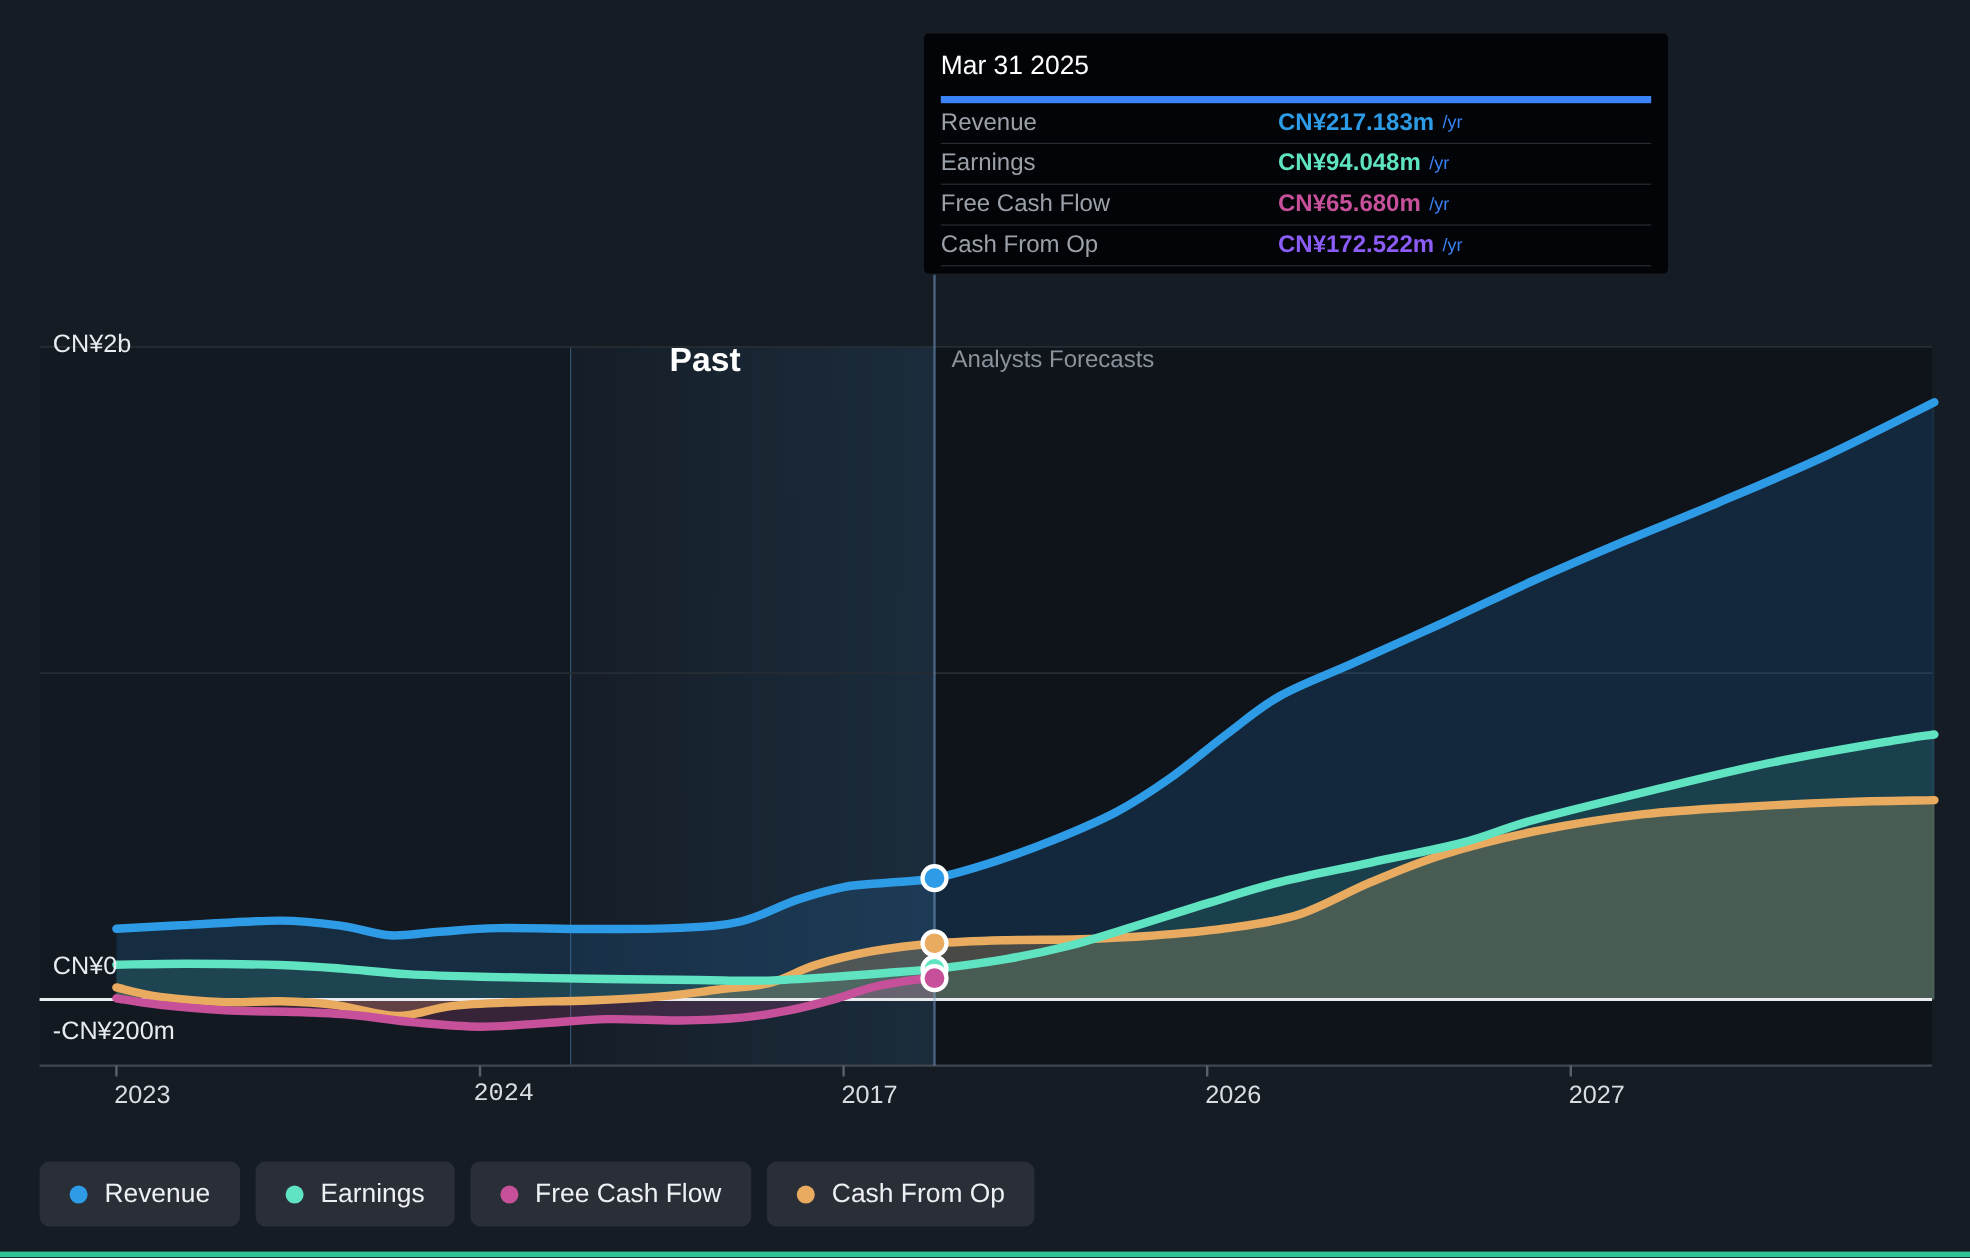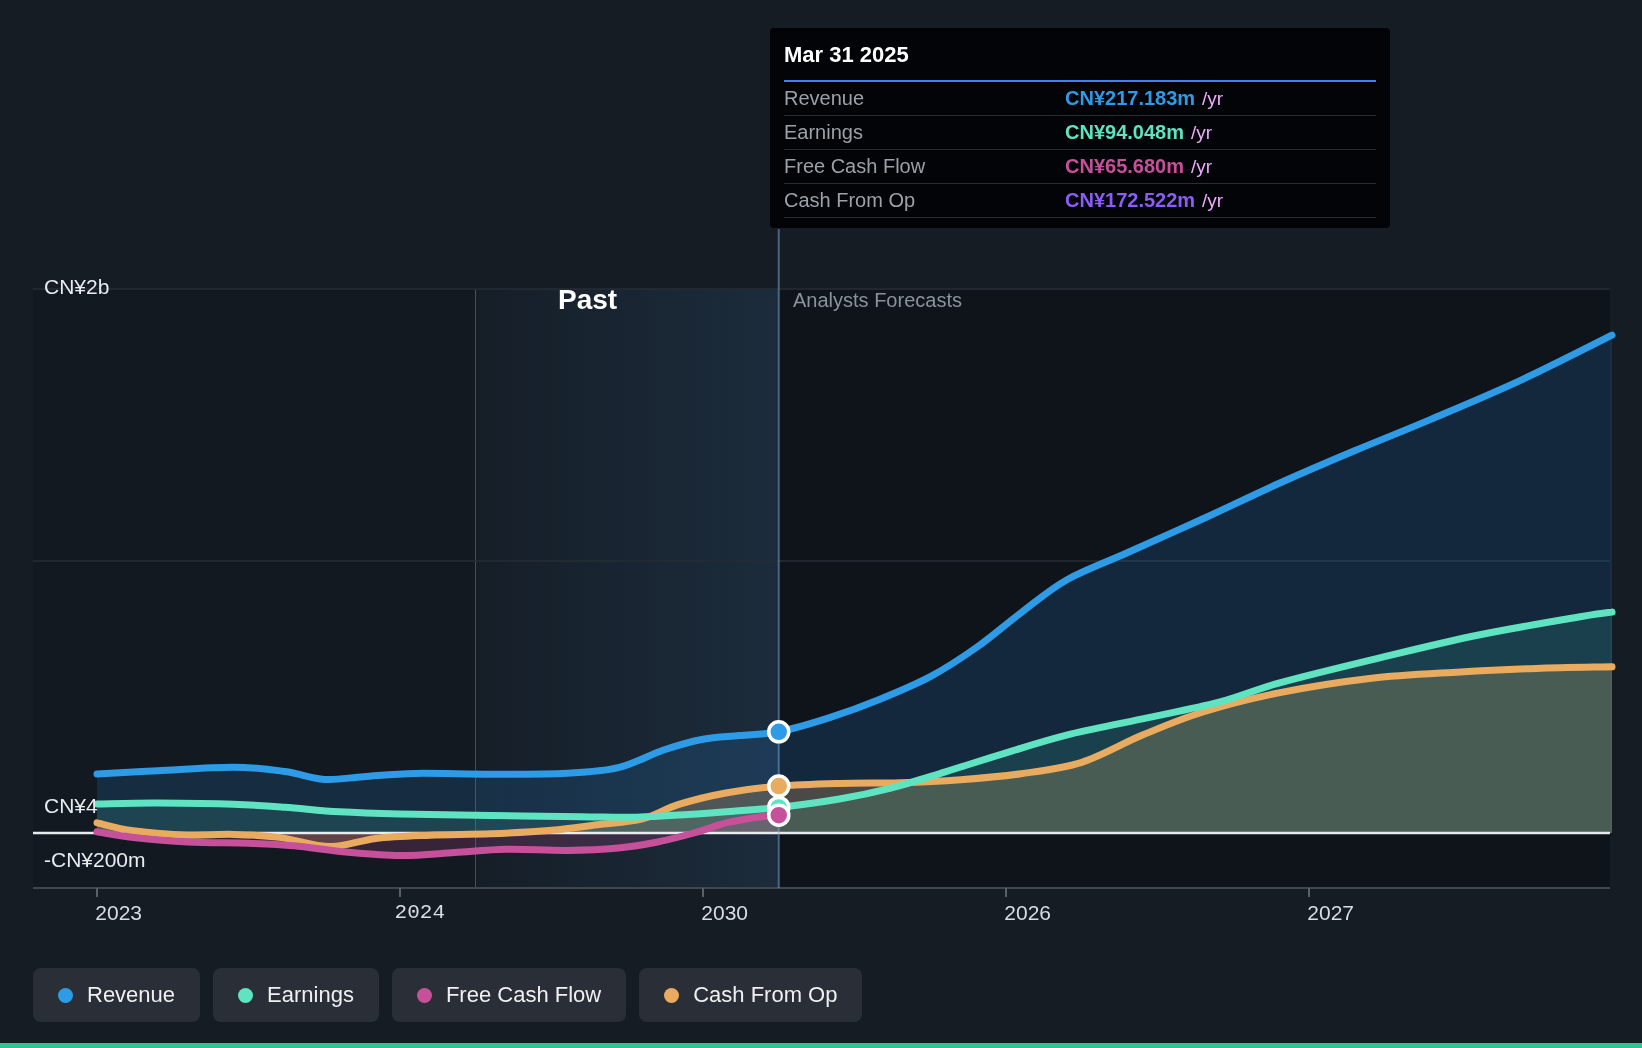--- a/index.html
+++ b/index.html
@@ -16,26 +16,26 @@
   
   .ylab{left:44px;height:26px;line-height:26px;font-size:21px;color:#e8ebef;}
   .xlab{top:900px;width:90px;margin-left:-45px;text-align:right;height:26px;line-height:26px;
         font-size:21px;color:#d9dde2;}
   #past-label{left:558px;top:288px;width:200px;text-align:left;font-size:28px;line-height:24px;
         color:#ffffff;font-weight:700;}
   #forecast-label{left:793px;top:288px;font-size:20px;line-height:24px;color:#8b929b;}
   
   #tooltip{left:770px;top:28px;width:620px;height:200px;background:#020407;border-radius:4px;
            padding:0 14px;box-sizing:border-box;}
-  #tooltip .tt-title{height:52px;line-height:54px;font-size:22px;font-weight:700;color:#ffffff;
-           border-bottom:2px solid #3b82f6;}
+  #tooltip .tt-title{height:52px;line-height:54px;font-size:22px;font-weight:400;color:#ffffff;
+           border-bottom:6px solid #3b82f6;}
   .tt-row{display:flex;align-items:center;height:33px;border-bottom:1px solid #292c31;}
   .tt-row .tt-label{flex:0 0 281px;font-size:20px;color:#9ba1a9;}
   .tt-row .tt-value{font-size:20px;font-weight:700;}
-  .tt-row .tt-unit{font-size:19px;color:#f0abfc;margin-left:7px;}
+  .tt-row .tt-unit{font-size:15px;color:#3b82f6;margin-left:7px;}
   
   #legend{left:33px;top:968px;display:flex;gap:13px;}
   .pill{display:flex;align-items:center;gap:14px;height:54px;padding:0 25px;background:#2a2f37;
         border-radius:8px;font-size:22px;color:#eef0f3;cursor:pointer;}
   .dot{width:15px;height:15px;border-radius:50%;}
   #bottom-bar{left:0;bottom:0;width:100%;height:5px;}
 </style>
 </head>
 <body>
 
@@ -64,26 +64,26 @@
       <path d="M97 822.9 C103.1 824.2 118.3 828.8 133.4 830.8 C148.6 832.8 171.2 834.6 187.9 835.2 C204.6 835.8 218.3 834.0 233.4 834.4 C248.6 834.8 262.7 835.4 278.8 837.4 C294.9 839.4 314.1 846.4 330.3 846.6 C346.5 846.8 359.1 840.3 375.8 838.4 C392.5 836.5 411.1 836.0 430.3 835.2 C449.5 834.4 470.7 834.6 490.9 833.8 C511.1 833.0 533.8 831.8 551.5 830.3 C569.2 828.8 581.9 826.7 597.0 824.8 C612.1 822.9 628.8 822.3 642.4 818.9 C656.0 815.5 664.7 808.8 678.8 804.4 C692.9 800.0 710.5 795.7 727.2 792.7 C743.9 789.7 760.1 787.7 778.8 786.2 C797.5 784.7 819.2 784.1 839.4 783.5 C859.6 782.9 879.8 783.3 900.0 782.7 C920.2 782.1 940.3 781.2 960.5 779.7 C980.7 778.2 1000.9 776.6 1021.1 773.7 C1041.3 770.8 1061.6 768.7 1081.8 762.3 C1102.0 755.9 1122.2 743.5 1142.4 735.1 C1162.6 726.7 1180.3 719.0 1203.0 712.0 C1225.7 705.0 1250.9 698.5 1278.7 692.9 C1306.5 687.3 1339.3 682.0 1369.6 678.5 C1399.9 675.0 1432.7 673.7 1460.5 672.0 C1488.3 670.3 1511.0 669.3 1536.3 668.4 C1561.5 667.5 1599.4 667.1 1612.0 666.8" fill="none" stroke="#e9ab5f" stroke-width="7" stroke-linecap="round" stroke-linejoin="round"></path>
       <path d="M97 803.9 C107.1 803.8 134.9 803.0 157.6 803.1 C180.3 803.2 212.2 803.5 233.4 804.2 C254.6 804.9 267.2 805.9 284.9 807.2 C302.6 808.5 320.2 810.7 339.4 811.8 C358.6 812.9 374.8 813.4 400.0 814.0 C425.3 814.6 460.6 815.1 490.9 815.6 C521.2 816.1 557.6 816.4 581.8 816.7 C606.0 817.0 618.6 817.6 636.3 817.2 C654.0 816.8 671.7 815.5 687.9 814.5 C704.1 813.5 718.1 812.4 733.3 811.2 C748.4 810.0 761.1 809.4 778.8 807.4 C796.5 805.4 820.7 802.2 839.4 799.0 C858.1 795.8 873.2 792.6 890.9 788.1 C908.6 783.6 926.2 777.7 945.4 771.8 C964.6 765.9 985.8 758.9 1006.0 752.8 C1026.2 746.7 1043.9 740.8 1066.6 735.1 C1089.3 729.4 1117.2 724.3 1142.4 718.8 C1167.7 713.3 1195.4 708.3 1218.1 702.4 C1240.8 696.5 1251.9 690.5 1278.7 683.1 C1305.5 675.7 1345.4 666.1 1378.7 658.1 C1412.0 650.1 1444.9 641.9 1478.7 635.0 C1512.5 628.1 1559.5 620.3 1581.7 616.5 C1603.9 612.7 1607.0 612.8 1612.0 612.1" fill="none" stroke="#5fe3c0" stroke-width="7" stroke-linecap="round" stroke-linejoin="round"></path>
       <path d="M97 831.9 C103.1 832.8 118.3 835.7 133.4 837.4 C148.6 839.1 168.7 841.0 187.9 842.0 C207.1 843.0 230.8 842.7 248.5 843.3 C266.2 843.9 277.8 844.3 294.0 845.8 C310.2 847.3 327.8 850.4 345.5 852.0 C363.2 853.6 381.8 855.5 400.0 855.6 C418.2 855.7 436.8 853.7 454.5 852.6 C472.2 851.5 487.3 849.7 506.0 849.3 C524.7 848.9 547.9 850.6 566.6 850.4 C585.3 850.2 603.1 849.4 618.2 848.0 C633.4 846.6 644.9 844.5 657.5 842.0 C670.1 839.5 682.3 836.2 693.9 833.0 C705.5 829.8 716.6 825.3 727.2 822.7 C737.8 820.1 748.9 818.5 757.5 817.2 C766.1 815.9 775.3 815.4 778.8 815.0" fill="none" stroke="#c6509a" stroke-width="7" stroke-linecap="round" stroke-linejoin="round"></path>
       <circle cx="778.75" cy="731.8219839999999" r="10" fill="#2e9be6" stroke="#ffffff" stroke-width="3.5"></circle>
       <circle cx="778.75" cy="786.074016" r="10" fill="#e9ab5f" stroke="#ffffff" stroke-width="3.5"></circle>
       <circle cx="778.75" cy="807.418944" r="10" fill="#5fe3c0" stroke="#ffffff" stroke-width="3.5"></circle>
       <circle cx="778.75" cy="815.13504" r="10" fill="#c6509a" stroke="#ffffff" stroke-width="3.5"></circle>
     </svg>
 
   <div class="abs ylab" id="ylab-0" style="top: 249px; margin-top: 25px;">CN¥2b</div>
-  <div class="abs ylab" id="ylab-1" style="top: 793px;">CN¥4</div>
+  <div class="abs ylab" id="ylab-1" style="top: 793px;">CN¥0</div>
   <div class="abs ylab" id="ylab-2" style="top: 847.4px;">-CN¥200m</div>
 
   <div class="abs xlab" id="xlab-0" style="left: 97px;">2023</div>
   <div class="abs xlab" id="xlab-1" style="left: 400px; font-family: Liberation Mono, monospace;">2024</div>
-  <div class="abs xlab" id="xlab-2" style="left: 703px;">2030</div>
+  <div class="abs xlab" id="xlab-2" style="left: 703px;">2017</div>
   <div class="abs xlab" id="xlab-3" style="left: 1006px;">2026</div>
   <div class="abs xlab" id="xlab-4" style="left: 1309px;">2027</div>
 
   <div class="abs" id="past-label">Past</div>
   <div class="abs" id="forecast-label">Analysts Forecasts</div>
 
   <div class="abs" id="tooltip">
     <div class="tt-title">Mar 31 2025</div>
     <div class="tt-row">
       <span class="tt-label">Revenue</span>

